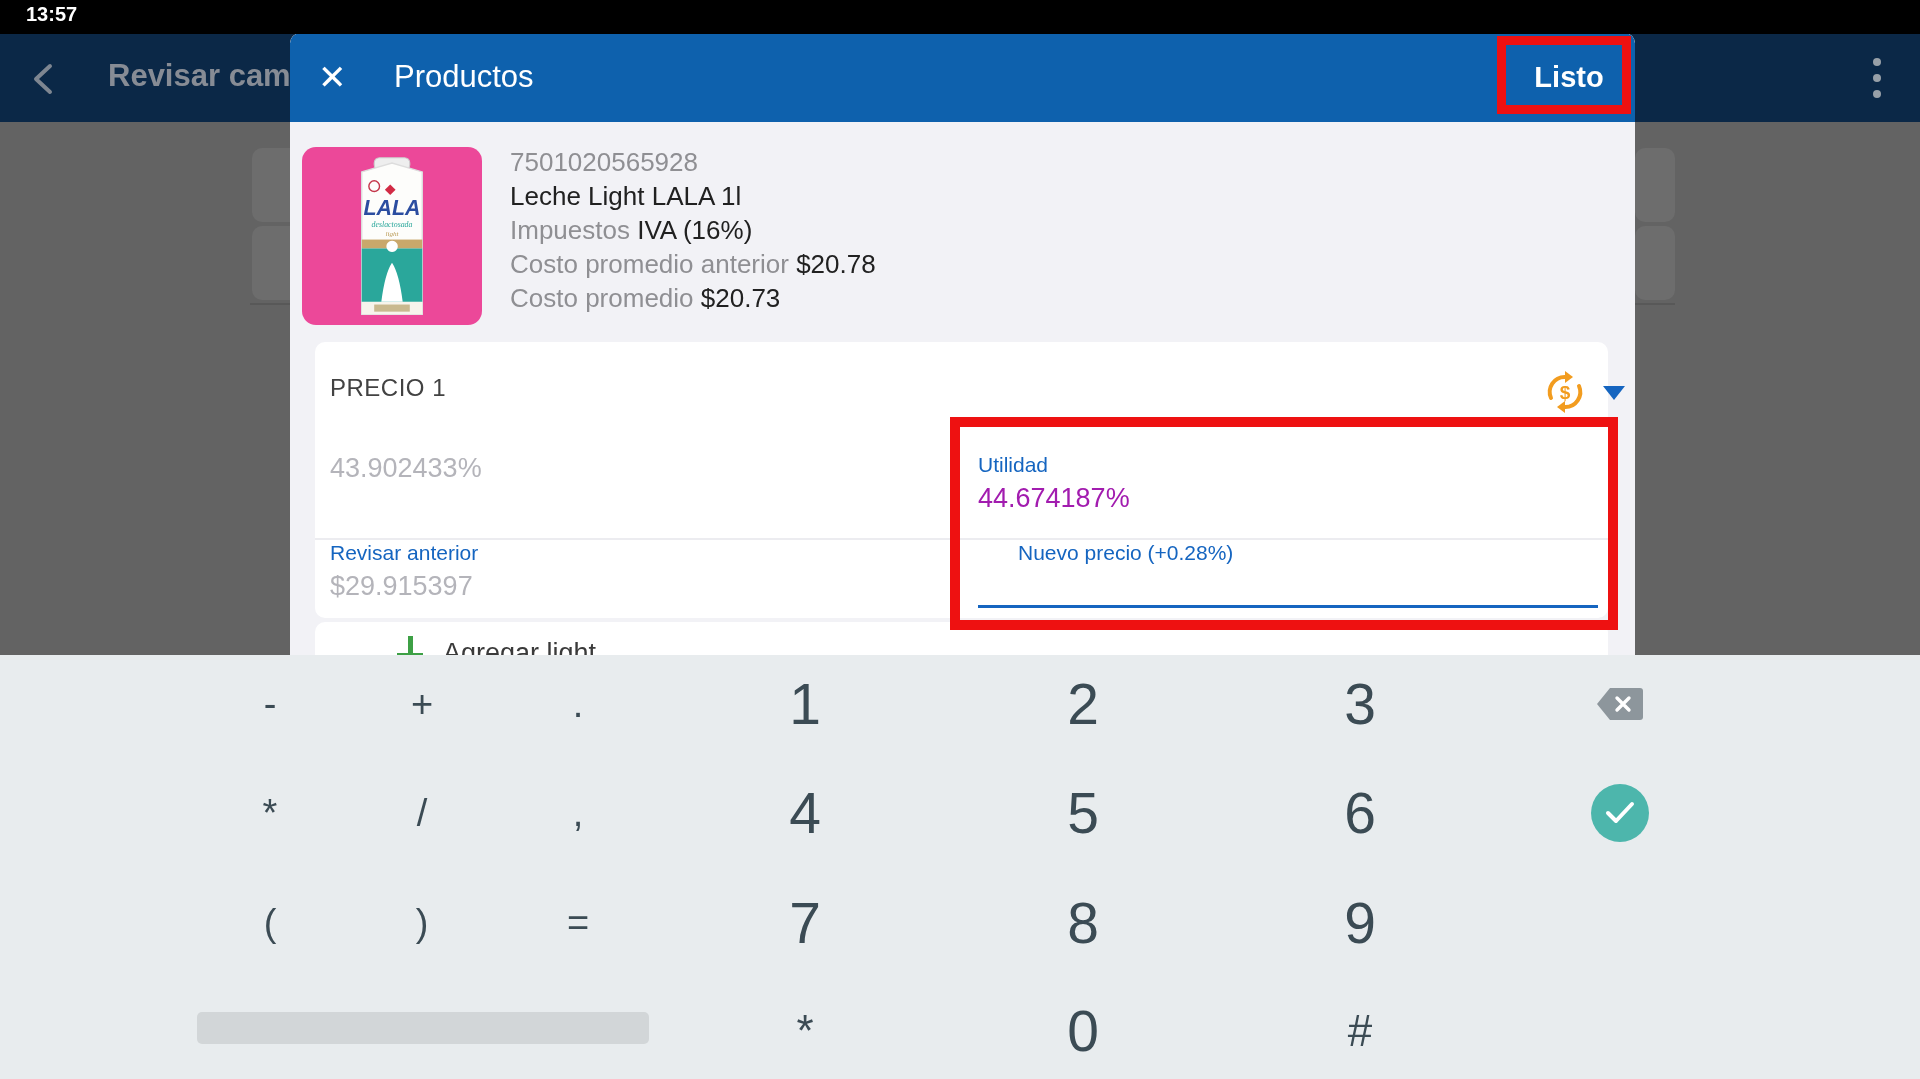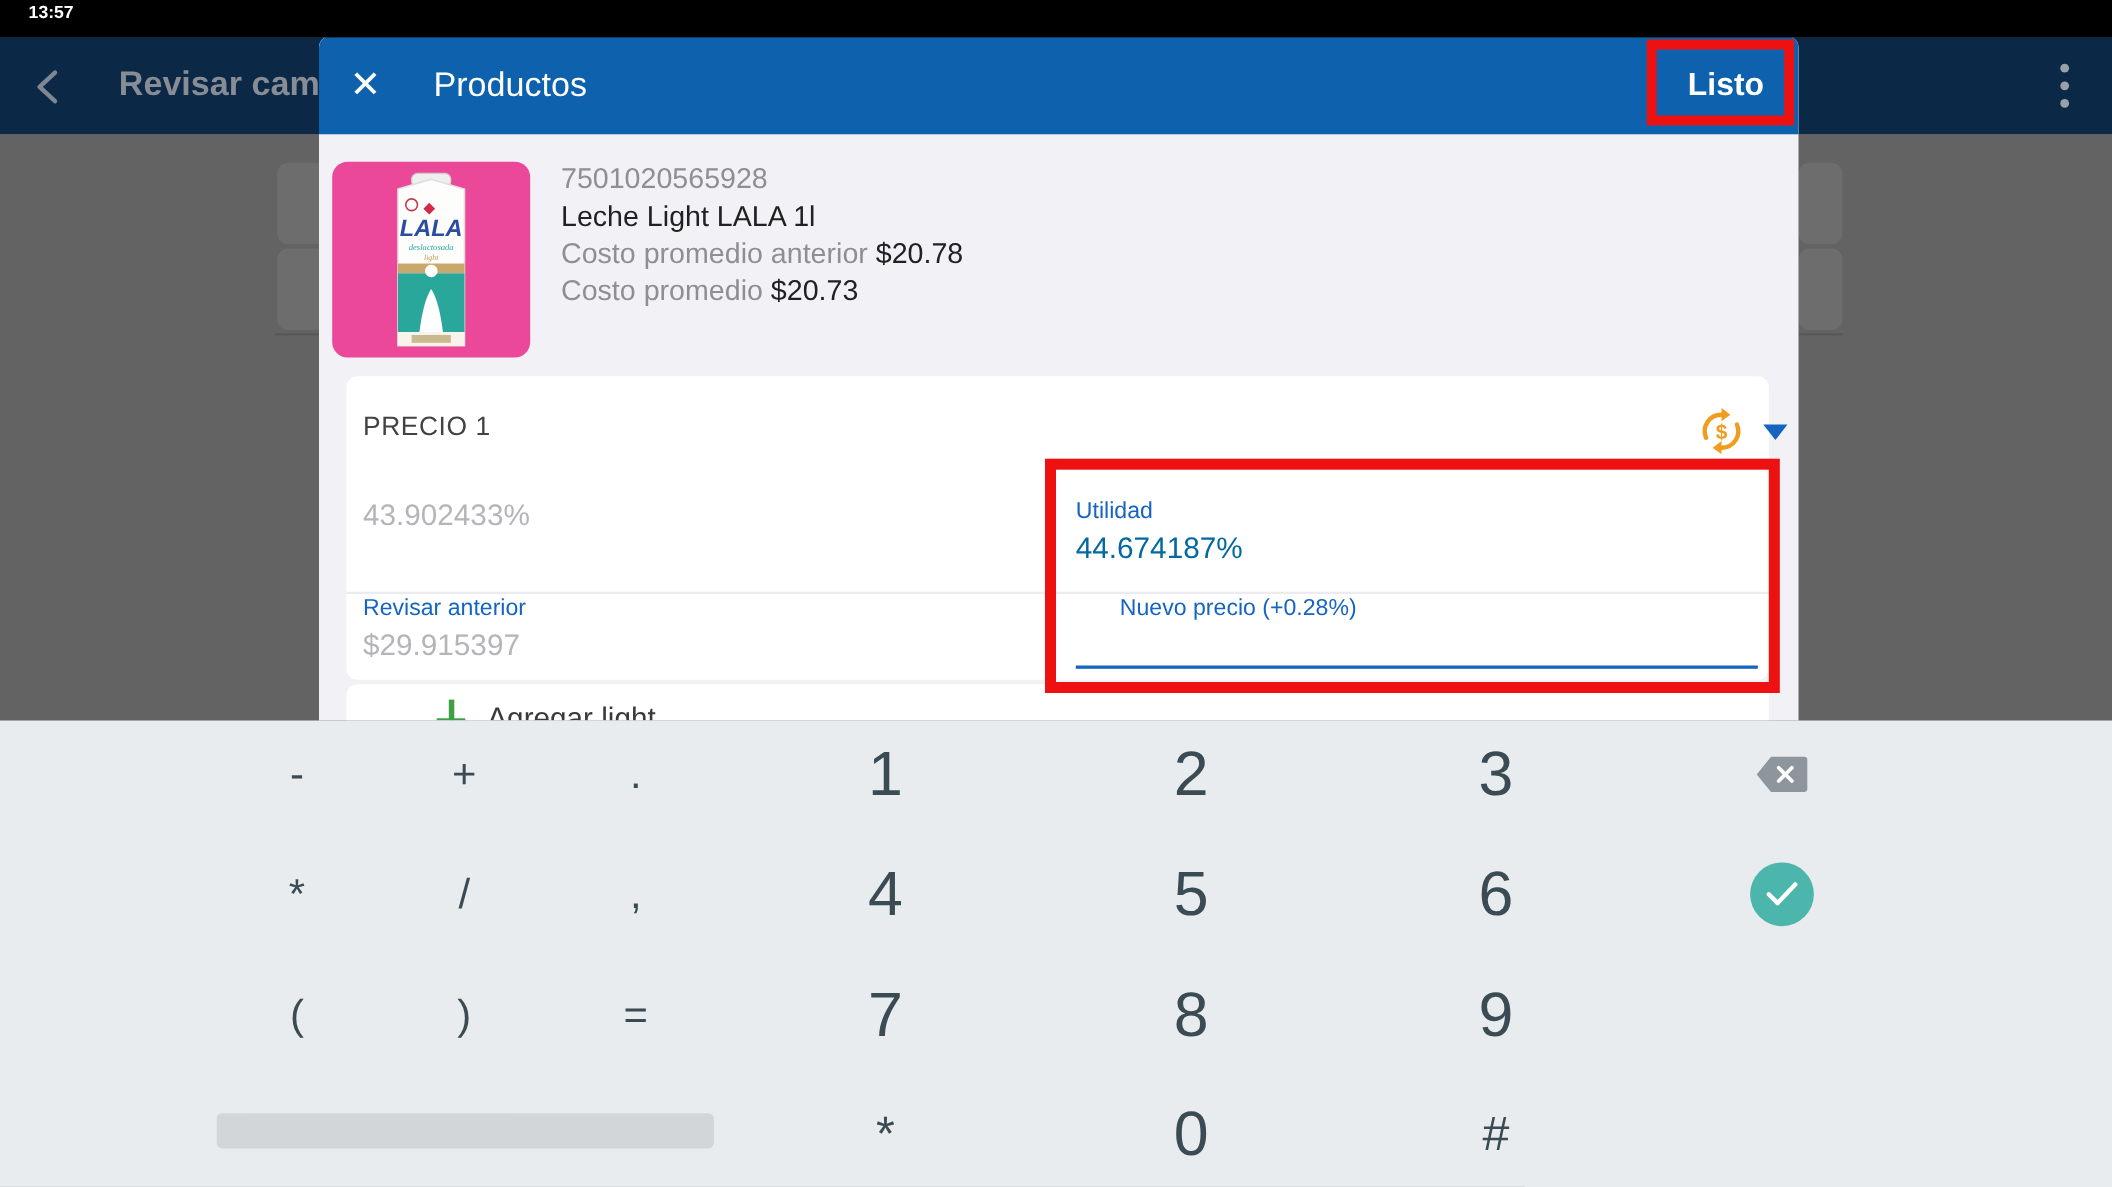--- a/index.html
+++ b/index.html
@@ -2,21 +2,21 @@
 <html><head>
 <meta charset="utf-8">
 <style>
   html,body{margin:0;padding:0;background:#000;}
   *{box-sizing:border-box;}
   .screen{position:relative;width:1920px;height:1079px;overflow:hidden;
           font-family:"Liberation Sans", sans-serif;background:#636363;}
 
   
   .status-bar{position:absolute;left:0;top:0;width:1920px;height:34px;background:#000;z-index:40;}
-  .status-time{position:absolute;left:26px;top:3px;color:#fff;font-size:16px;font-weight:700;}
+  .status-time{position:absolute;left:26px;top:3px;color:#fff;font-size:20px;font-weight:700;}
 
   
   .app-bar{position:absolute;left:0;top:34px;width:1920px;height:88px;background:#0b2847;z-index:1;}
   .back-icon{position:absolute;left:30px;top:28px;width:26px;height:34px;}
   .app-bar-title{position:absolute;left:108px;top:24px;color:#878c95;font-size:31px;font-weight:700;white-space:nowrap;}
   .kebab{position:absolute;left:1872px;top:22px;width:10px;height:46px;}
   .kebab i{position:absolute;left:1px;width:8px;height:8px;border-radius:50%;background:#98a0a8;}
   .kebab i:nth-child(1){top:2px}.kebab i:nth-child(2){top:18px}.kebab i:nth-child(3){top:34px}
 
   
@@ -43,21 +43,21 @@
   .t-name{color:#212121;font-weight:400;}
 
   
   .price-card{position:absolute;left:25px;top:309px;width:1293px;height:276px;background:#fff;border-radius:10px;}
   .price-title{position:absolute;left:15px;top:32px;color:#424242;font-size:24px;font-weight:500;letter-spacing:.5px;}
   .sync-icon{position:absolute;left:1226px;top:26px;width:48px;height:48px;}
   .caret-down{position:absolute;left:1288px;top:44px;width:0;height:0;border-left:11px solid transparent;border-right:11px solid transparent;border-top:14px solid #1565c0;}
   .card-divider{position:absolute;left:0;width:1293px;height:2px;background:#ececf0;}
   .field{position:absolute;width:560px;}
   .field .f-label{font-size:21px;color:#1565c0;height:30px;line-height:30px;}
-  .field .f-value{font-size:27px;height:36px;line-height:36px;color:#0369a1;}
+  .field .f-value{font-size:27px;height:36px;line-height:36px;color:#a21caf;}
   .field .f-value.muted{color:#b4b4ba;}
   .cursor-bar{display:inline-block;width:3px;height:30px;background:#111;vertical-align:-5px;margin-left:1px;}
   .focus-underline{position:absolute;left:663px;top:263px;width:620px;height:3px;background:#1565c0;}
 
   
   .add-price-card{position:absolute;left:25px;top:589px;width:1293px;height:33px;background:#fff;border-radius:10px 10px 0 0;overflow:hidden;}
   .plus-icon{position:absolute;left:82px;top:14px;width:26px;height:40px;}
   .plus-icon:before{content:"";position:absolute;left:11px;top:0;width:5px;height:40px;background:#3da045;}
   .plus-icon:after{content:"";position:absolute;left:0;top:17px;width:26px;height:5px;background:#3da045;}
   .add-price-label{position:absolute;left:128px;top:16px;font-size:27px;font-weight:500;color:#3a3a3a;white-space:nowrap;}
@@ -130,20 +130,24 @@
         <rect x="33" y="57" width="34" height="30" fill="#2aa79b"></rect>
         <path d="M50 59 a3.2 3.2 0 1 1 0.1 0 M44 87 q2 -16 6 -22 q4 6 6 22 Z" fill="#fff"></path>
         <rect x="33" y="87" width="34" height="7" fill="#f7f4ec"></rect>
         <rect x="40" y="88.5" width="20" height="4" fill="#c9b98f"></rect>
       </svg>
     </div>
     <div class="product-info">
       <div class="p-line t-gray">7501020565928</div>
       <div class="p-line t-name">Leche Light LALA 1l</div>
       <div class="p-line">
+        <span class="t-gray">Impuestos</span>
+        <span class="t-dark">IVA (16%)</span>
+      </div>
+      <div class="p-line">
         <span class="t-gray">Costo promedio anterior</span>
         <span class="t-dark">$20.78</span>
       </div>
       <div class="p-line">
         <span class="t-gray">Costo promedio</span>
         <span class="t-dark">$20.73</span>
       </div>
     </div>
 
     <div class="price-card">

